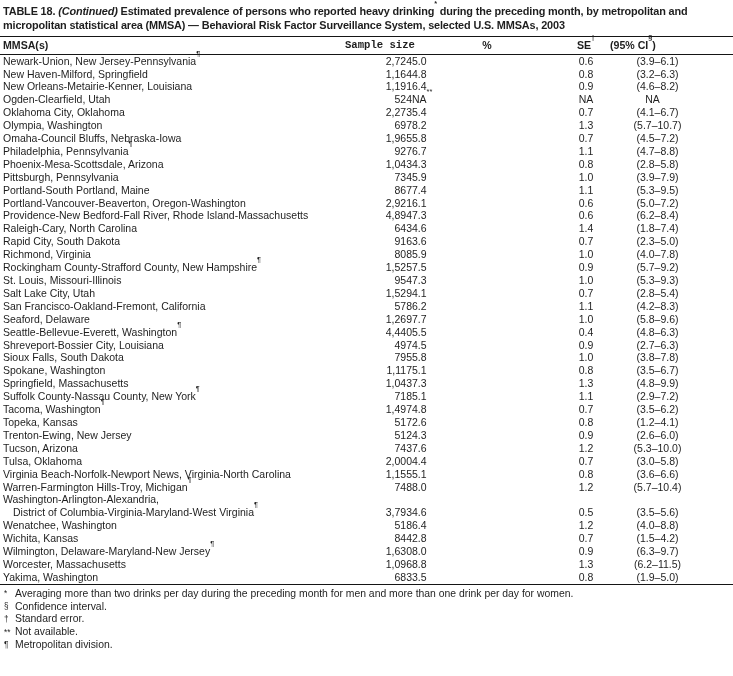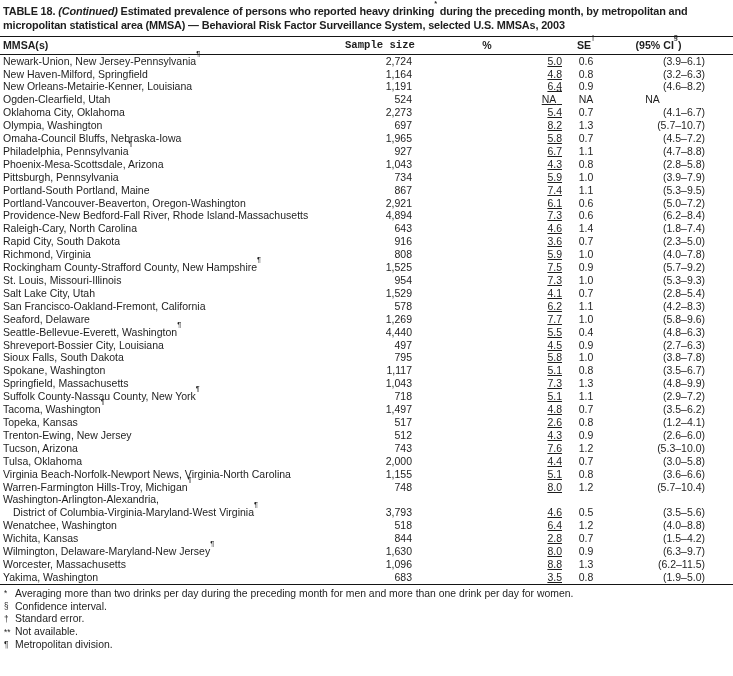--- a/index.html
+++ b/index.html
@@ -24,32 +24,32 @@
   col.c-ci    { width:123px; }
   thead th {
     border-bottom:1.4px solid #151515;
     font-size:10.6px; font-weight:bold; height:17px;
     vertical-align:middle; padding:0; white-space:nowrap;
   }
   th.h-name { text-align:left; padding-left:3px; }
   th.h-samp { text-align:right;font-family:Liberation Mono, monospace; }
   th.h-pct  { text-align:center; }
   th.h-se   { text-align:center; }
-  th.h-ci   { text-align:center; padding-right:26px; }
+  th.h-ci   { text-align:left; padding-right:26px; }
   tbody { border-bottom:1.4px solid #151515; }
   tbody td {
     font-size:10.5px; padding:0; height:12.9px; line-height:12.9px;
     white-space:nowrap; vertical-align:bottom; overflow:visible;
   }
   td.name   { text-align:left; padding-left:3px; }
   td.indent { padding-left:13px; }
   td.samp   { text-align:right; }
-  td.pct    { text-align:right;text-decoration:underline; }
+  td.pct    { text-align:left; }
   td.se     { text-align:center; }
-  td.ci     { text-align:right; padding-right:28px; }
+  td.ci     { text-align:center; padding-right:28px; }
   .footnotes { padding:3px 3px 0 4px; font-size:10.4px; line-height:12.8px; }
   .fn { white-space:nowrap; }
   .fn-marker {
     display:inline-block; width:11px; text-align:left;
     font-size:8.2px; vertical-align:top; position:relative; top:0.5px;
   }
 </style>
 </head>
 <body>
 

